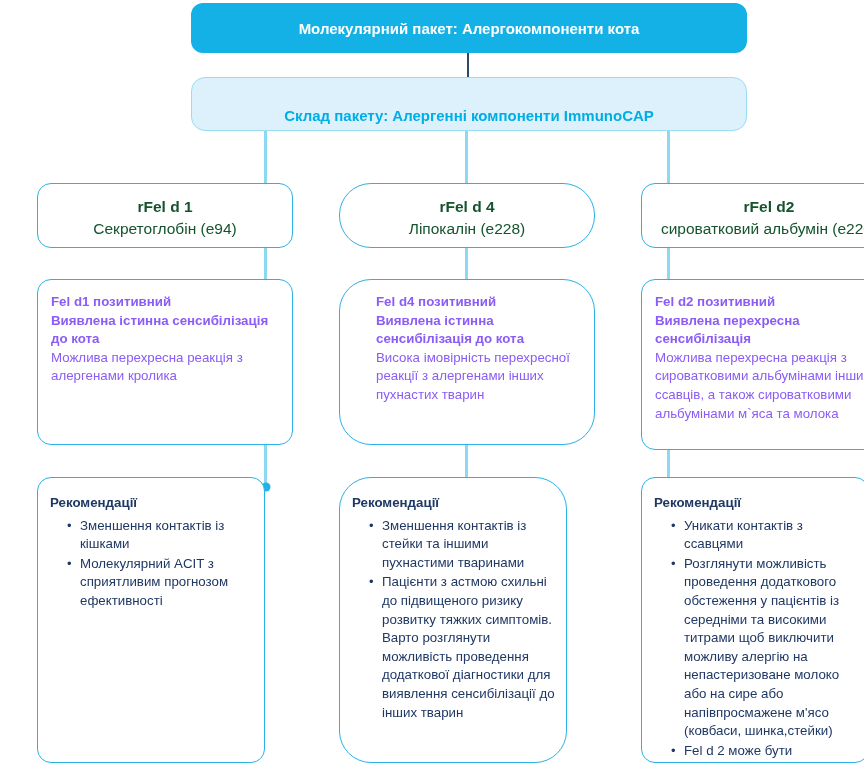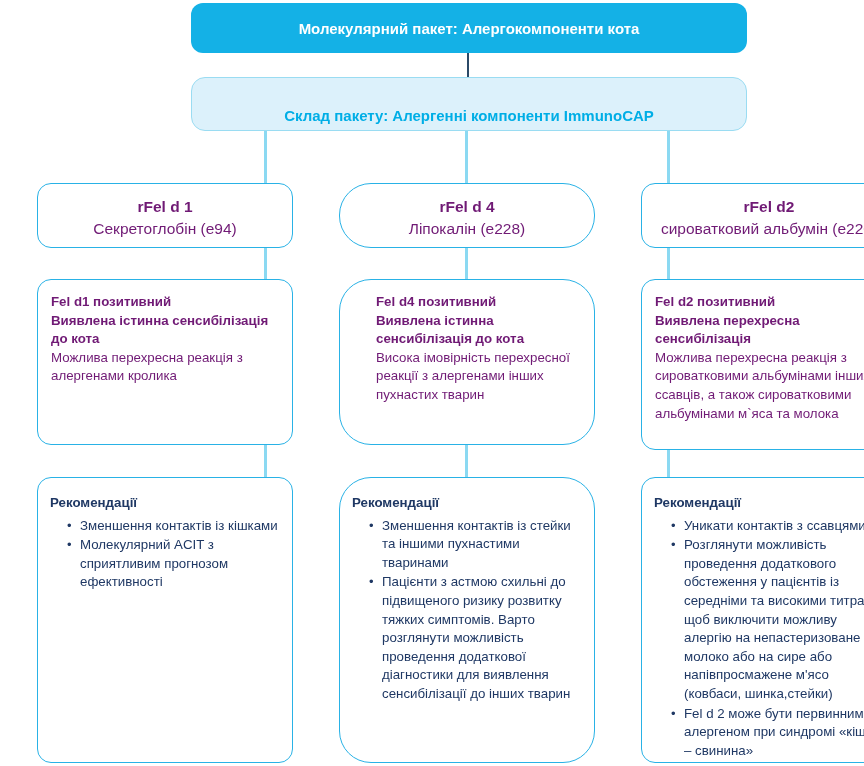--- a/index.html
+++ b/index.html
@@ -28,32 +28,32 @@
   .sub-box {
     left: 156px; top: 77px; width: 556px; height: 54px;
     background: #DCF1FB; border: 1.5px solid #9ADCF2;
     display: flex; align-items: center; justify-content: center;
     color: #00AEE6; font-weight: bold; font-size: 15px;
     padding-top: 22px;
   }
   .comp-box {
     top: 183px; width: 256px; height: 65px;
     display: flex; flex-direction: column; align-items: center; justify-content: center;
-    color: #701a75; font-size: 15.5px; line-height: 22px;
+    color: #14532d; font-size: 15.5px; line-height: 22px;
     padding-top: 4px;
   }
   .comp-name { font-weight: bold; }
   .result-box {
     top: 279px; width: 256px;
     padding: 13px 13px 0 13px;
-    color: #701a75; font-size: 13.3px; line-height: 18.6px;
+    color: #8b5cf6; font-size: 13.3px; line-height: 18.6px;
   }
   .result-heading { font-weight: bold; }
   .rec-box {
-    top: 477px; width: 256px; height: 286px;
+    top: 477px; width: 228px; height: 286px;
     padding: 16px 9px 0 12px;
     color: #1F3864; font-size: 13.3px; line-height: 18.6px;
   }
   .rec-title { font-weight: bold; }
   ul.rec-list { margin: 4px 0 0 0; padding: 0 0 0 30px; list-style: none; }
   ul.rec-list li { position: relative; margin-bottom: 1px; }
   ul.rec-list li::before {
     content: "\2022";
     position: absolute; left: -13px; top: 0;
     font-size: 13px; color: #1F3864;

